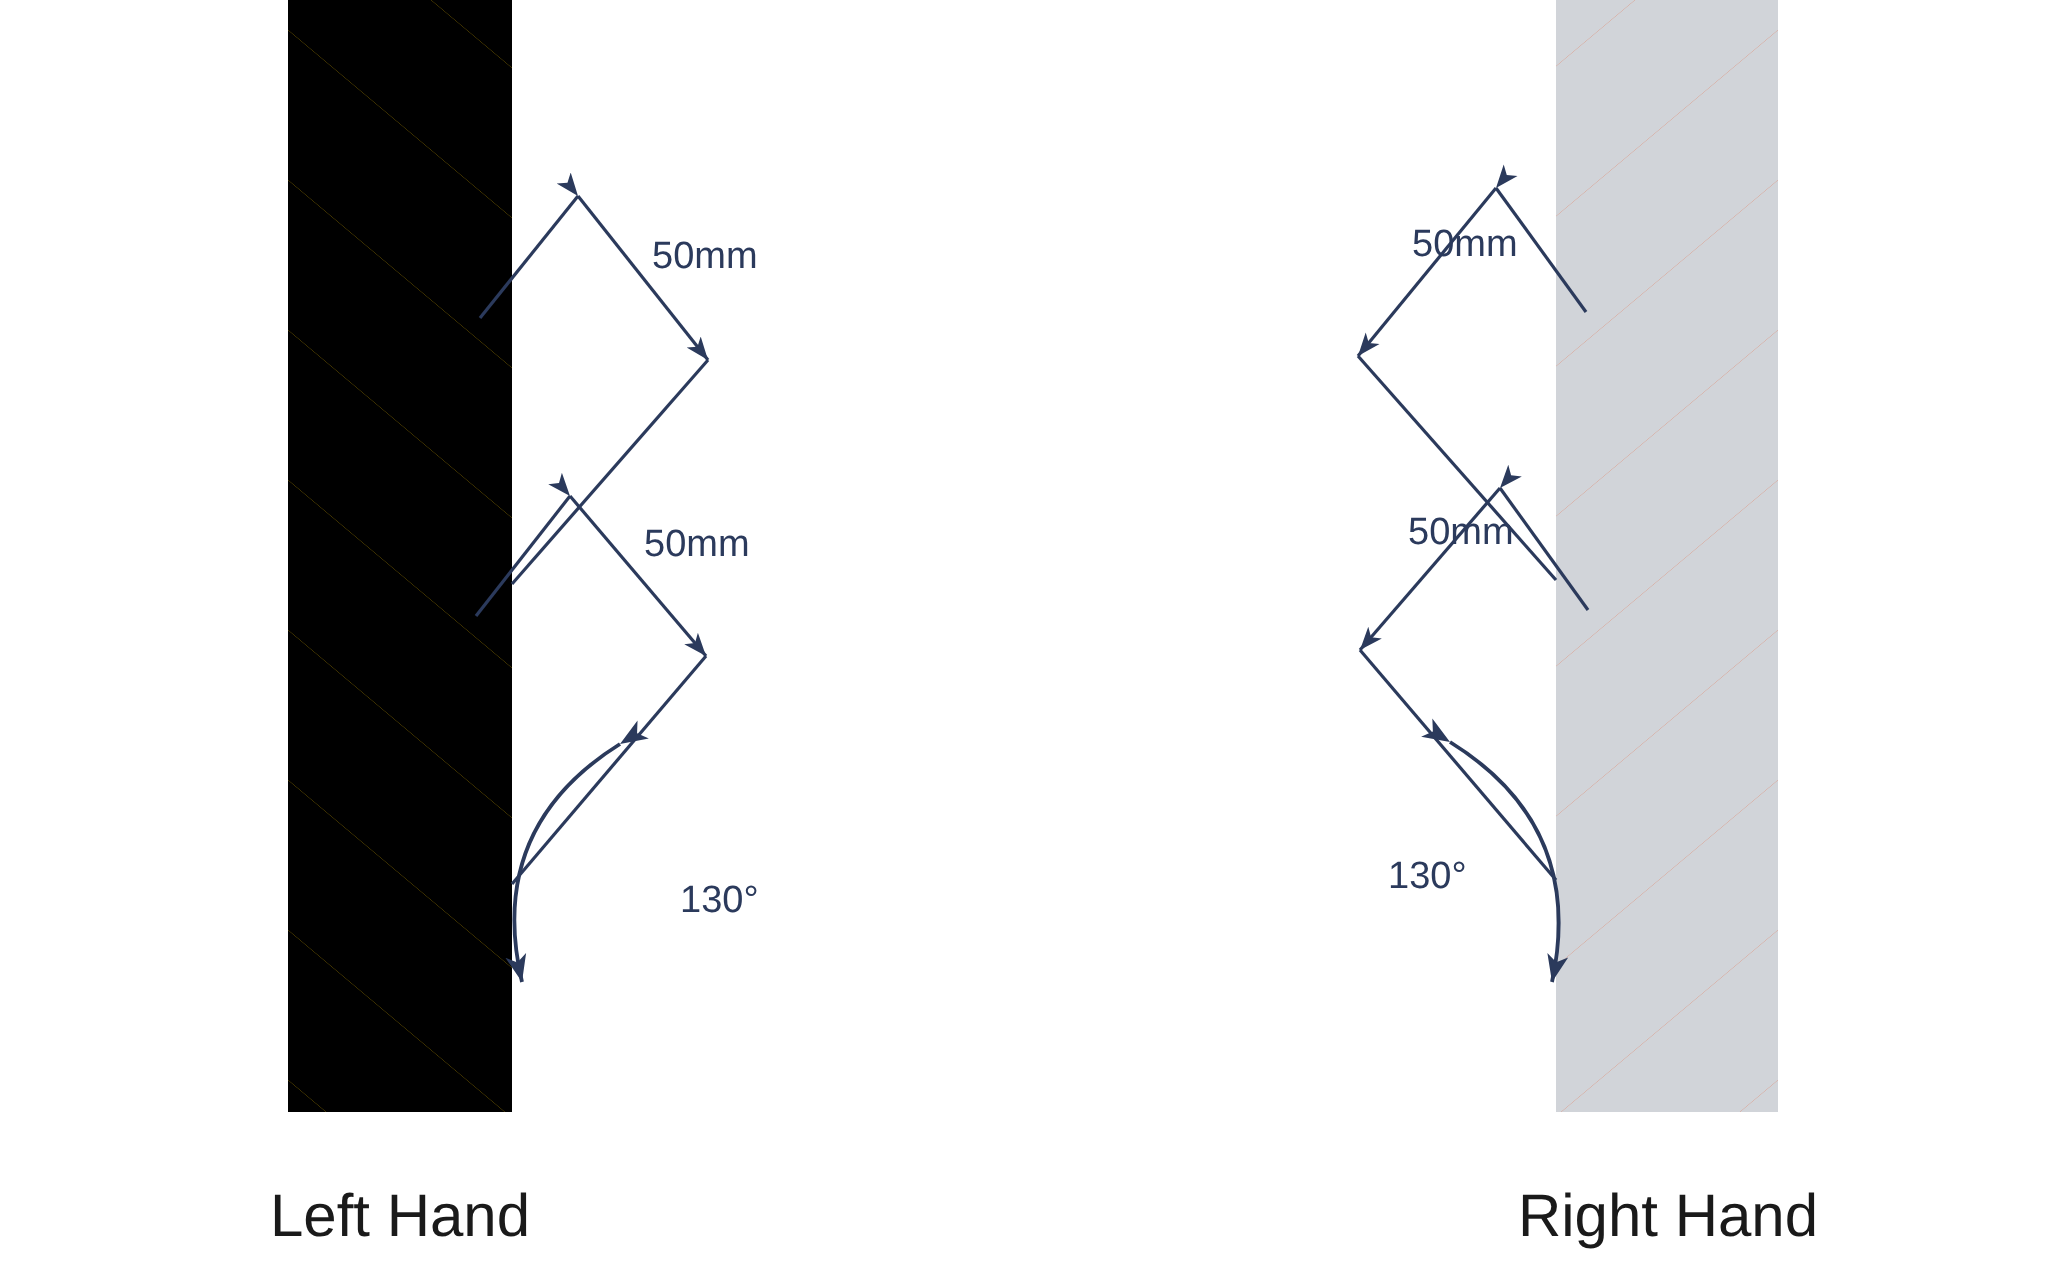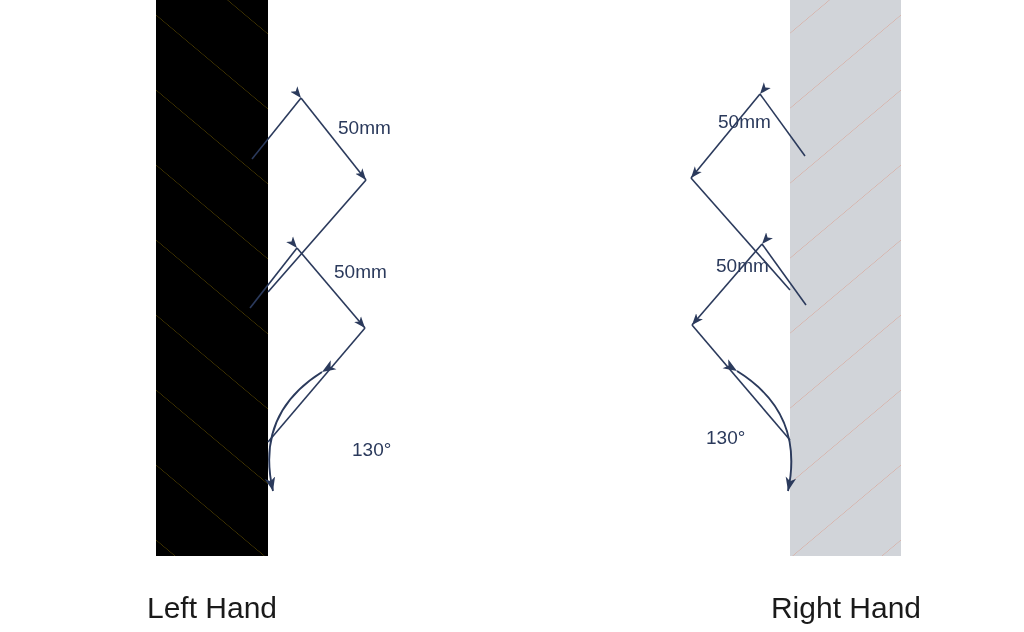--- a/index.html
+++ b/index.html
@@ -9,21 +9,21 @@
   }
   body {
     width: 1024px;
     height: 632px;
     position: relative;
     overflow: hidden;
     font-family: "Liberation Sans", sans-serif;
   }
   #diagram-root {
     position: absolute;
-    left: 16px; top: 0;
+    left: 4px; top: 0;
     width: 986px;
     height: 632px;
   }
   svg.diagram-svg {
     display: block;
     width: 1024px;
     height: 632px;
   }
   .caption-text {
     font-family: "Liberation Sans", sans-serif;

